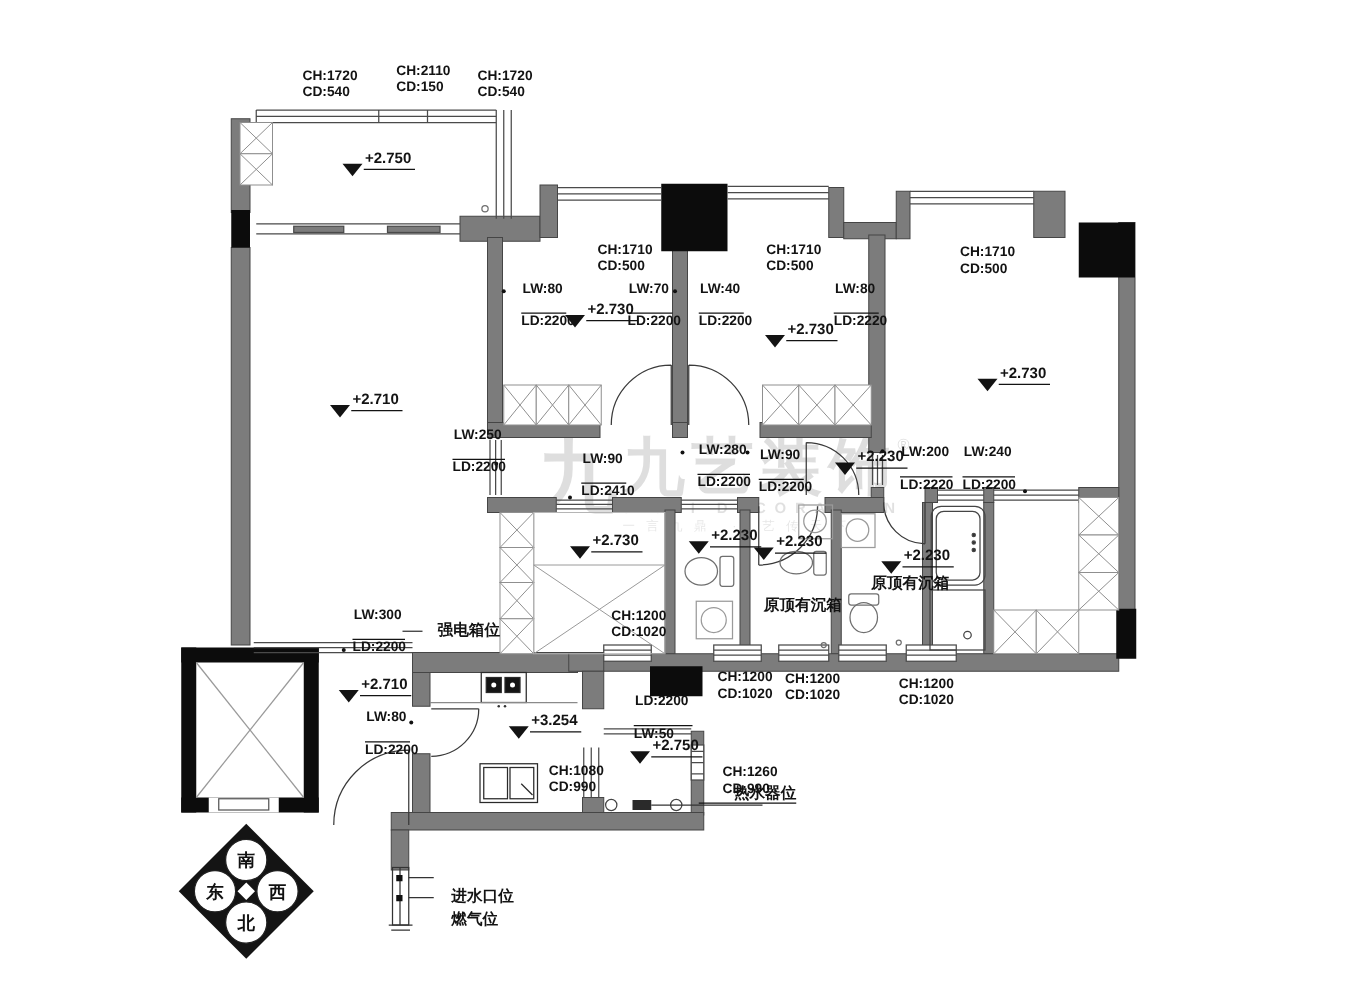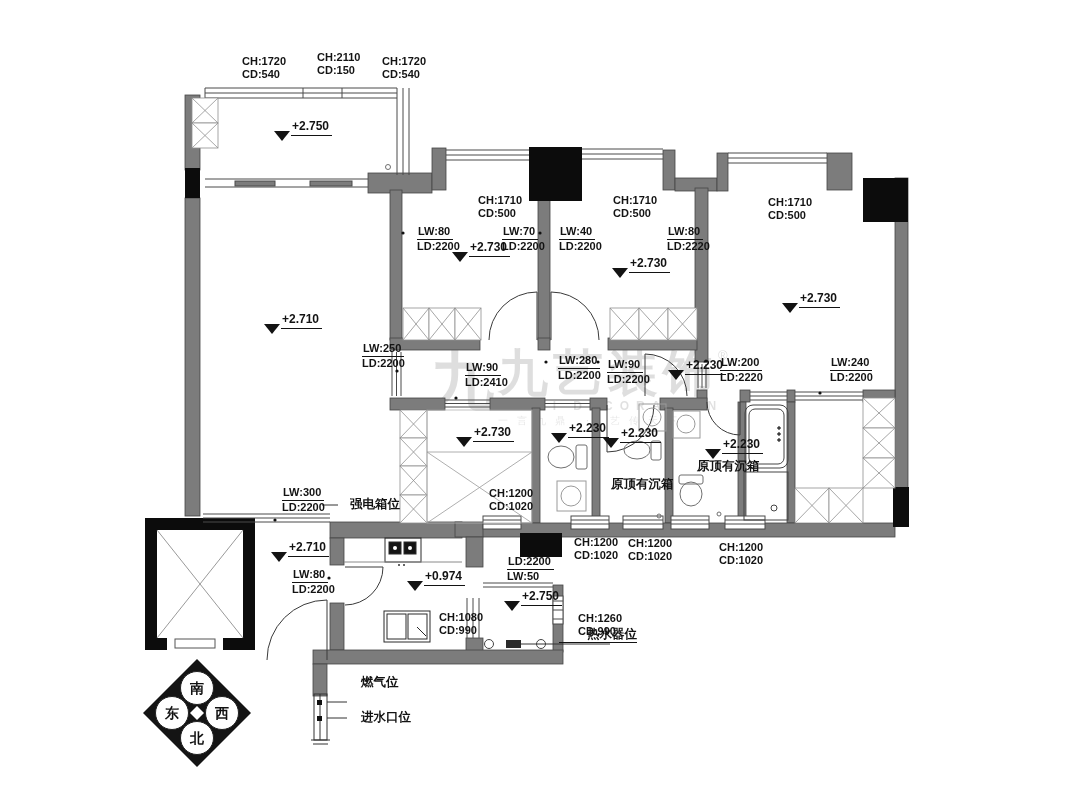--- a/index.html
+++ b/index.html
@@ -11,21 +11,21 @@
   .wm-logo{font-size:64px;font-weight:700;color:rgba(0,0,0,0.13);line-height:1;margin-right:4px;}
   .wm-main{position:relative;}
   .wm-brand{font-size:50px;font-weight:700;letter-spacing:5px;color:rgba(0,0,0,0.13);line-height:1;}
   .wm-reg{font-size:13px;color:rgba(0,0,0,0.14);vertical-align:top;}
   .wm-sub{font-size:12px;font-weight:700;letter-spacing:7px;color:rgba(0,0,0,0.12);margin-top:1px;}
   .wm-slogan{font-size:10px;letter-spacing:9px;color:rgba(0,0,0,0.10);margin-top:1px;}
   
   #annotations{pointer-events:none;margin-left:12px;}
   .ann{position:absolute;color:#131313;font-weight:700;font-size:11px;line-height:1.15;white-space:nowrap;}
   .ann .ln{width:max-content;}
-  .ann.open .ln0{border-bottom:1.3px solid #131313;padding:0 3px 1px 1px;}
+  .ann.open .ln0{border-bottom:1.3px solid #131313;padding:0 3px 12px 1px;}
   .ann.elev{display:flex;align-items:flex-start;font-weight:700;font-size:12px;}
   .ann.elev .tri{width:0;height:0;border-left:8px solid transparent;border-right:8px solid transparent;
                  border-top:10px solid #131313;margin-top:11px;margin-right:1px;}
   .ann.elev .etext{border-bottom:1.3px solid #131313;padding:0 3px 1px 1px;text-align:right;}
   .ann.note{font-size:12.5px;}
   .ann.note.u{border-bottom:1.2px solid #131313;padding-bottom:1px;}
   .ctext{font:700 14px "Liberation Sans",sans-serif;fill:#111;text-anchor:middle;}
 </style>
 </head>
 <body>
@@ -389,21 +389,21 @@
         <div class="ln ln1">LD:2200</div>
       </div>
       <div class="ann open" style="left: 595px; top: 358px;">
         <div class="ln ln0">LW:90</div>
         <div class="ln ln1">LD:2200</div>
       </div>
       <div class="ann open" style="left: 708px; top: 356px;">
         <div class="ln ln0">LW:200</div>
         <div class="ln ln1">LD:2220</div>
       </div>
-      <div class="ann open" style="left: 818px; top: 356px;">
+      <div class="ann open" style="left: 758px; top: 356px;">
         <div class="ln ln0">LW:240</div>
         <div class="ln ln1">LD:2200</div>
       </div>
       <div class="ann open" style="left: 270px; top: 486px;">
         <div class="ln ln0">LW:300</div>
         <div class="ln ln1">LD:2200</div>
       </div>
       <div class="ann open" style="left: 280px; top: 568px;">
         <div class="ln ln0">LW:80</div>
         <div class="ln ln1">LD:2200</div>
@@ -451,26 +451,26 @@
       <div class="ann elev" style="left: 693px; top: 438px;">
         <span class="tri"></span>
         <span class="etext">+2.230</span>
       </div>
       <div class="ann elev" style="left: 259px; top: 541px;">
         <span class="tri"></span>
         <span class="etext">+2.710</span>
       </div>
       <div class="ann elev" style="left: 395px; top: 570px;">
         <span class="tri"></span>
-        <span class="etext">+0.974</span>
+        <span class="etext">+3.254</span>
       </div>
       <div class="ann elev" style="left: 492px; top: 590px;">
         <span class="tri"></span>
         <span class="etext">+2.750</span>
       </div>
       <div class="ann note" style="left: 338px; top: 497px;">强电箱位</div>
       <div class="ann note" style="left: 599px; top: 477px;">原顶有沉箱</div>
       <div class="ann note" style="left: 685px; top: 459px;">原顶有沉箱</div>
       <div class="ann note u" style="left: 547px; top: 627px; padding-left: 28px;">热水器位</div>
-      <div class="ann note" style="left: 349px; top: 675px;">燃气位</div>
+      <div class="ann note" style="left: 349px; top: 728px;">燃气位</div>
       <div class="ann note" style="left: 349px; top: 710px; font-family: Liberation Serif, serif;">进水口位</div>
     </div>
 </div>
 
 </body></html>

